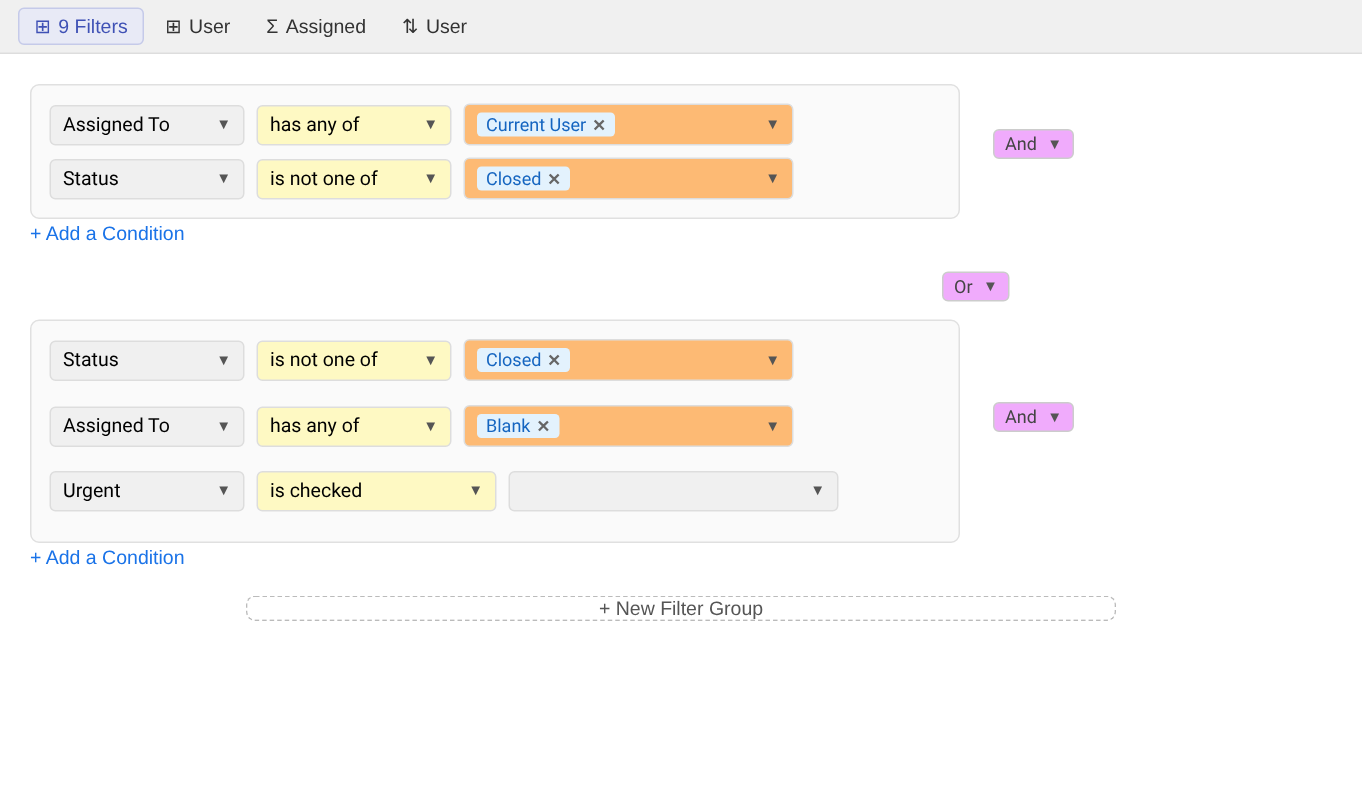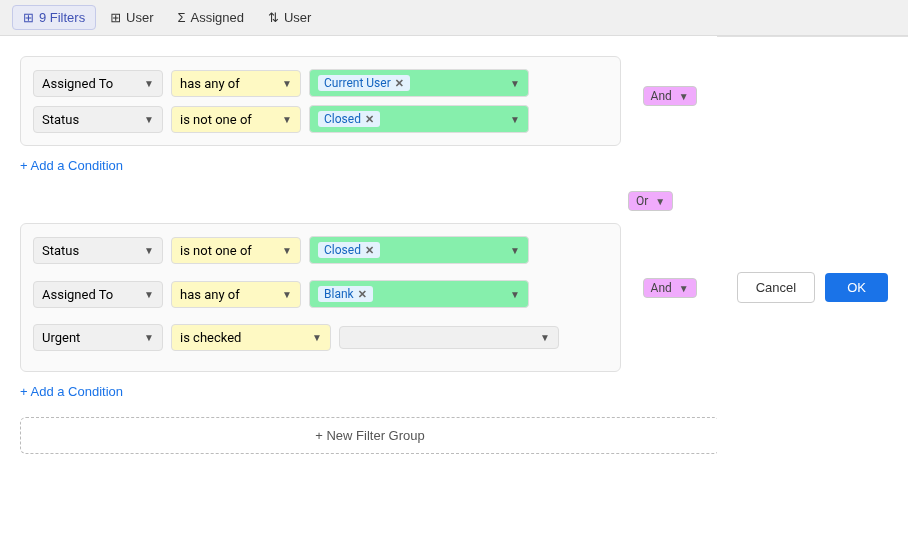--- a/index.html
+++ b/index.html
@@ -38,20 +38,21 @@
     .toolbar-btn.active {
       background: #e8eaf6;
       color: #3f51b5;
       border: 1px solid #c5cae9;
     }
 
     .main-content {
       background: white;
       height: calc(537px - 36px);
       display: flex;
+      flex-direction: column;
     }
 
     .filter-area {
       flex: 1;
       overflow-y: auto;
       padding: 20px 20px 10px 20px;
     }
 
     .field-select {
       display: flex;
@@ -76,21 +77,21 @@
       padding: 5px 8px;
       min-width: 130px;
       cursor: pointer;
       user-select: none;
     }
 
     .value-select {
       display: flex;
       align-items: center;
       justify-content: space-between;
-      background: #86efac;
+      background: #fdba74;
       border: 1px solid #ddd;
       border-radius: 4px;
       padding: 5px 8px;
       min-width: 200px;
       cursor: pointer;
       user-select: none;
       flex: 1;
       max-width: 220px;
     }
 
@@ -117,21 +118,20 @@
       color: #555;
       margin-left: 4px;
     }
 
     .add-condition {
       display: inline-flex;
       align-items: center;
       color: #1a73e8;
       cursor: pointer;
       font-size: 13px;
-      margin-top: 10px;
       padding: 2px 0;
       background: none;
       border: none;
     }
 
     .connector-badge {
       display: inline-flex;
       align-items: center;
       gap: 3px;
       padding: 2px 7px;
@@ -145,23 +145,23 @@
     }
 
     .filter-row-wrapper {
       display: flex;
       align-items: center;
       margin-bottom: 8px;
     }
 
     .new-filter-group-btn {
       display: block;
-      width: 700px;
+      width: 580px;
       margin: 8px auto;
-      padding: 10px;
+      padding: 0;
       text-align: center;
       border: 1.5px dashed #bbb;
       border-radius: 6px;
       background: white;
       cursor: pointer;
       color: #555;
       font-size: 13px;
     }
 
     .footer {
@@ -332,21 +332,21 @@
                     Blank
                     <span class="tag-close">✕</span>
                   </span>
                 </div>
                 <span class="chevron">▼</span>
               </div>
             </div>
           </div>
 
           <div class="filter-row-wrapper">
-            <div style="display:flex; align-items:center; gap:8px; flex:1;">
+            <div style="display:flex; gap:8px; flex:1;">
               <div class="field-select">
                 <span>Urgent</span>
                 <span class="chevron">▼</span>
               </div>
               <div class="operator-select" style="min-width:160px;gap:11px;">
                 <span>is checked</span>
                 <span class="chevron">▼</span>
               </div>
               <div class="value-select" style="background:#f0f0f0;">
                 <span style="color:#aaa;"></span>
@@ -368,21 +368,13 @@
         </div>
       </div>
     </div>
 
     <button class="new-filter-group-btn">
       <span>+ New Filter Group</span>
     </button>
 
   </div>
 
-  <div class="footer">
-    <button class="btn-cancel">
-      <span>Cancel</span>
-    </button>
-    <button class="btn-ok">
-      <span>OK</span>
-    </button>
-  </div>
 </div>
 
 </body></html>

